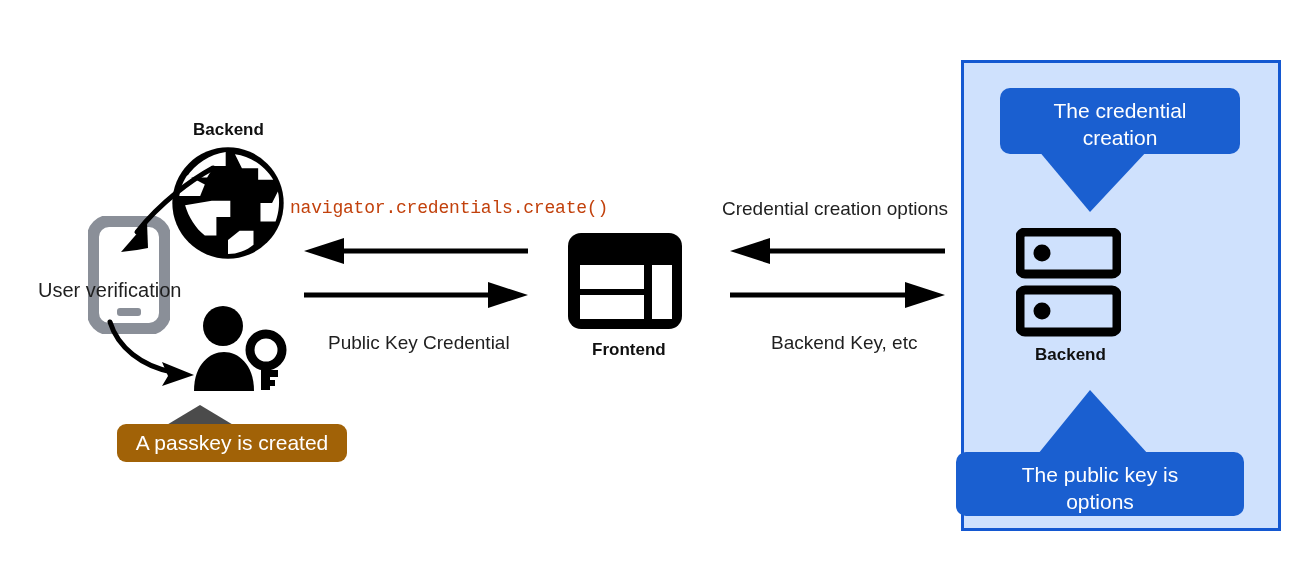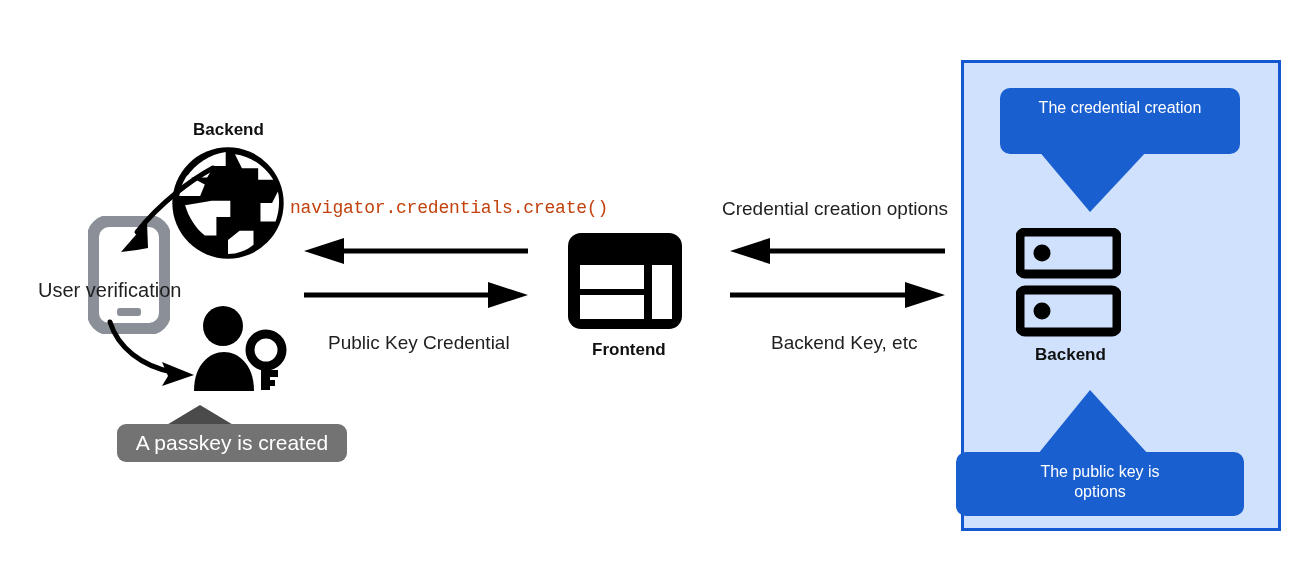--- a/index.html
+++ b/index.html
@@ -52,28 +52,28 @@
     background: #cfe1fd;
     border: 3px solid #1458d1;
     box-sizing: border-box;
   }
 
   
   .callout-blue {
     background: #1a5fd0;
     color: #ffffff;
     border-radius: 10px;
-    font-size: 16px;
+    font-size: 21px;
     line-height: 1.28;
     text-align: center;
     padding: 10px 14px;
     box-sizing: border-box;
   }
   .callout-gray {
-    background: #737373;
+    background: #a16207;
     color: #ffffff;
     border-radius: 9px;
     font-size: 21px;
     line-height: 1.2;
     text-align: center;
     padding: 9px 18px;
     box-sizing: border-box;
     white-space: nowrap;
   }
 </style>

